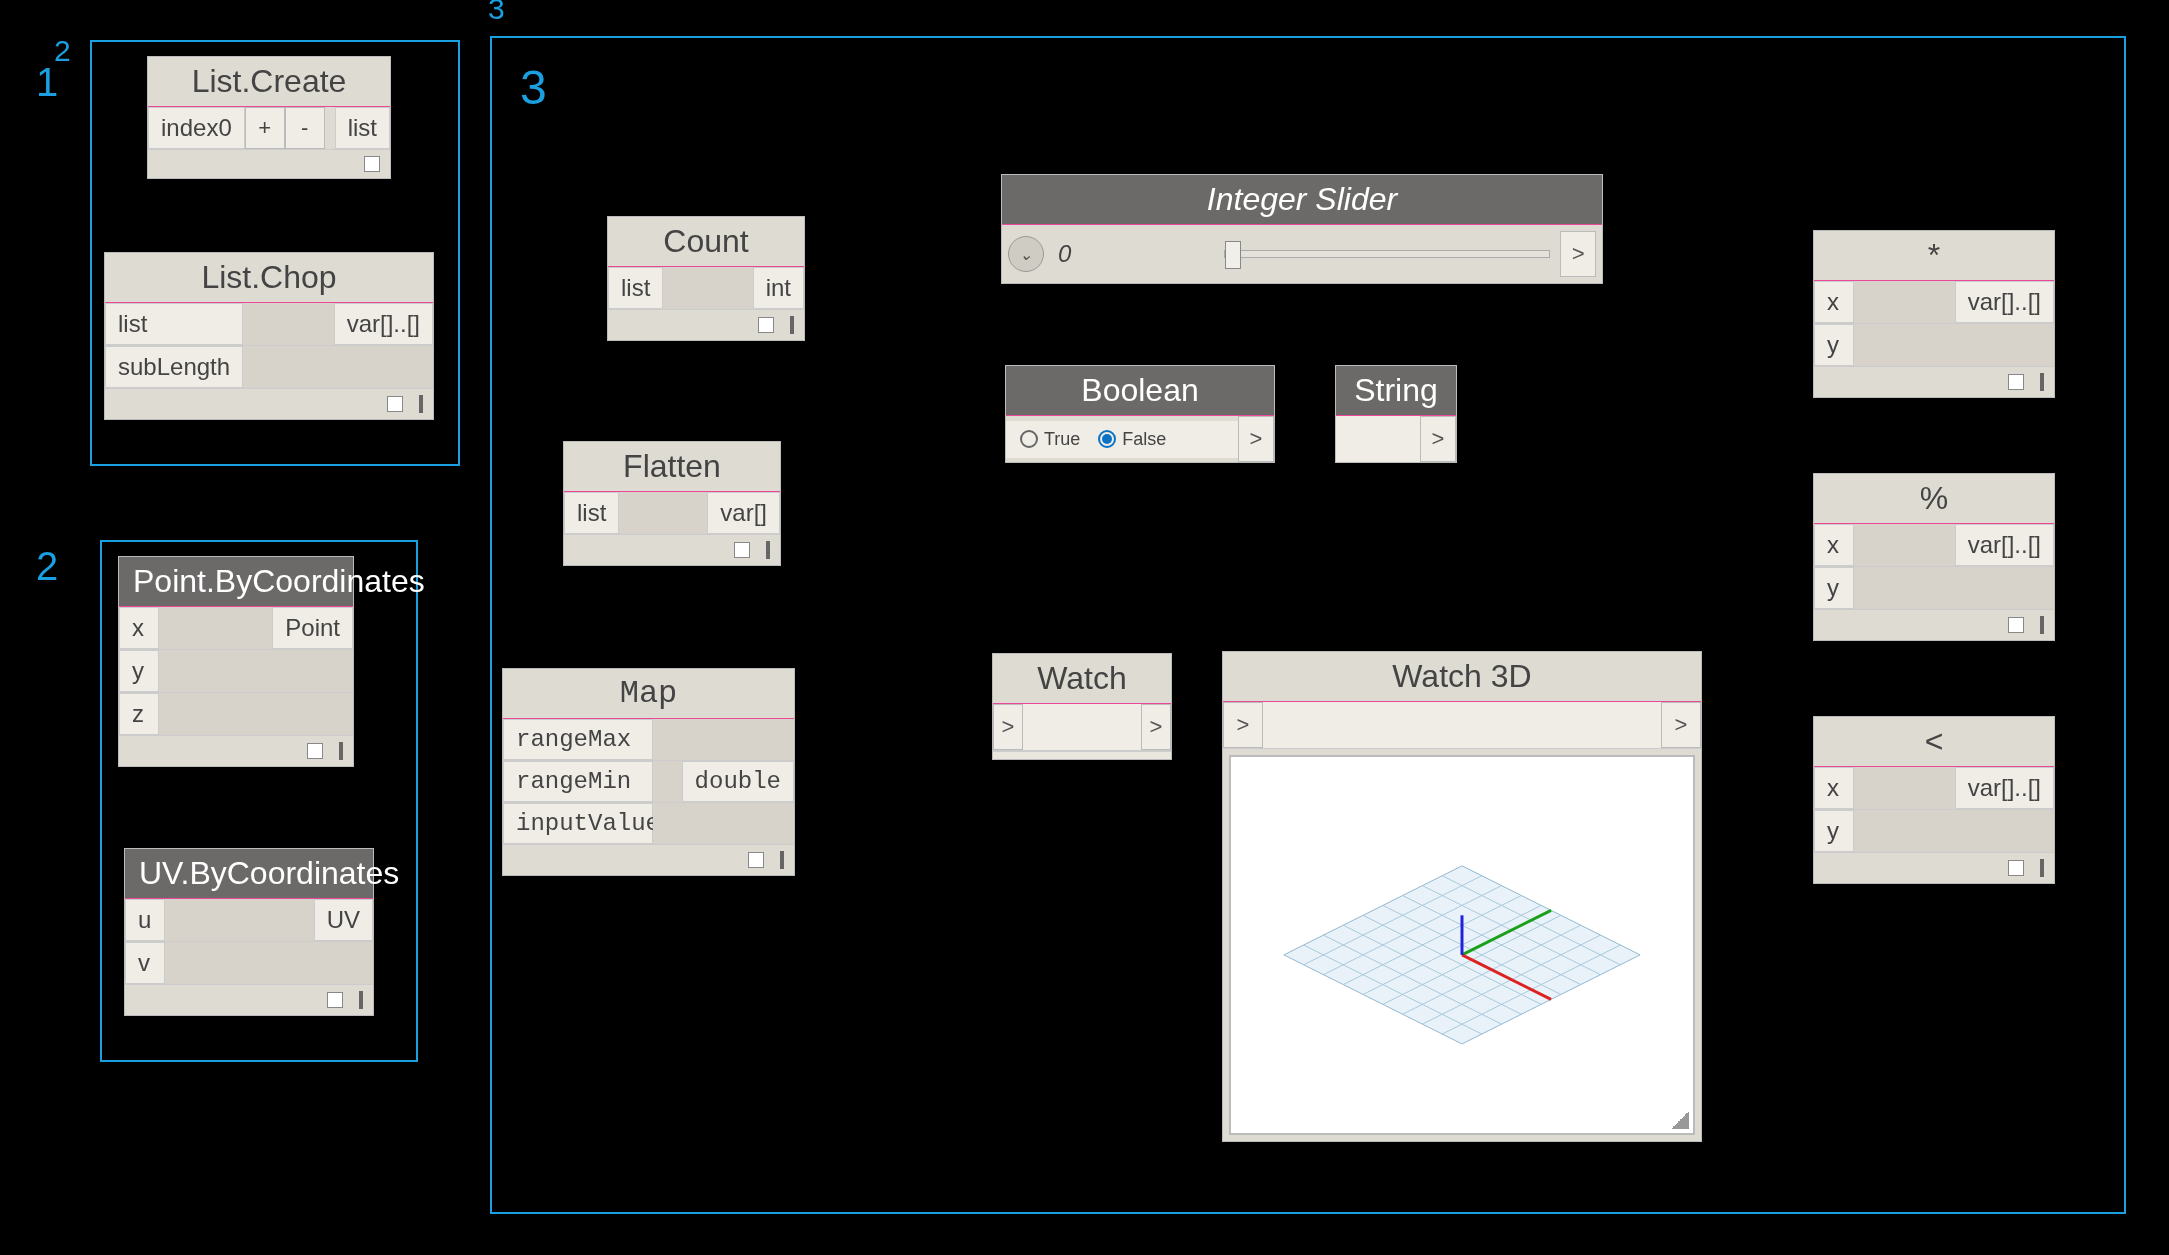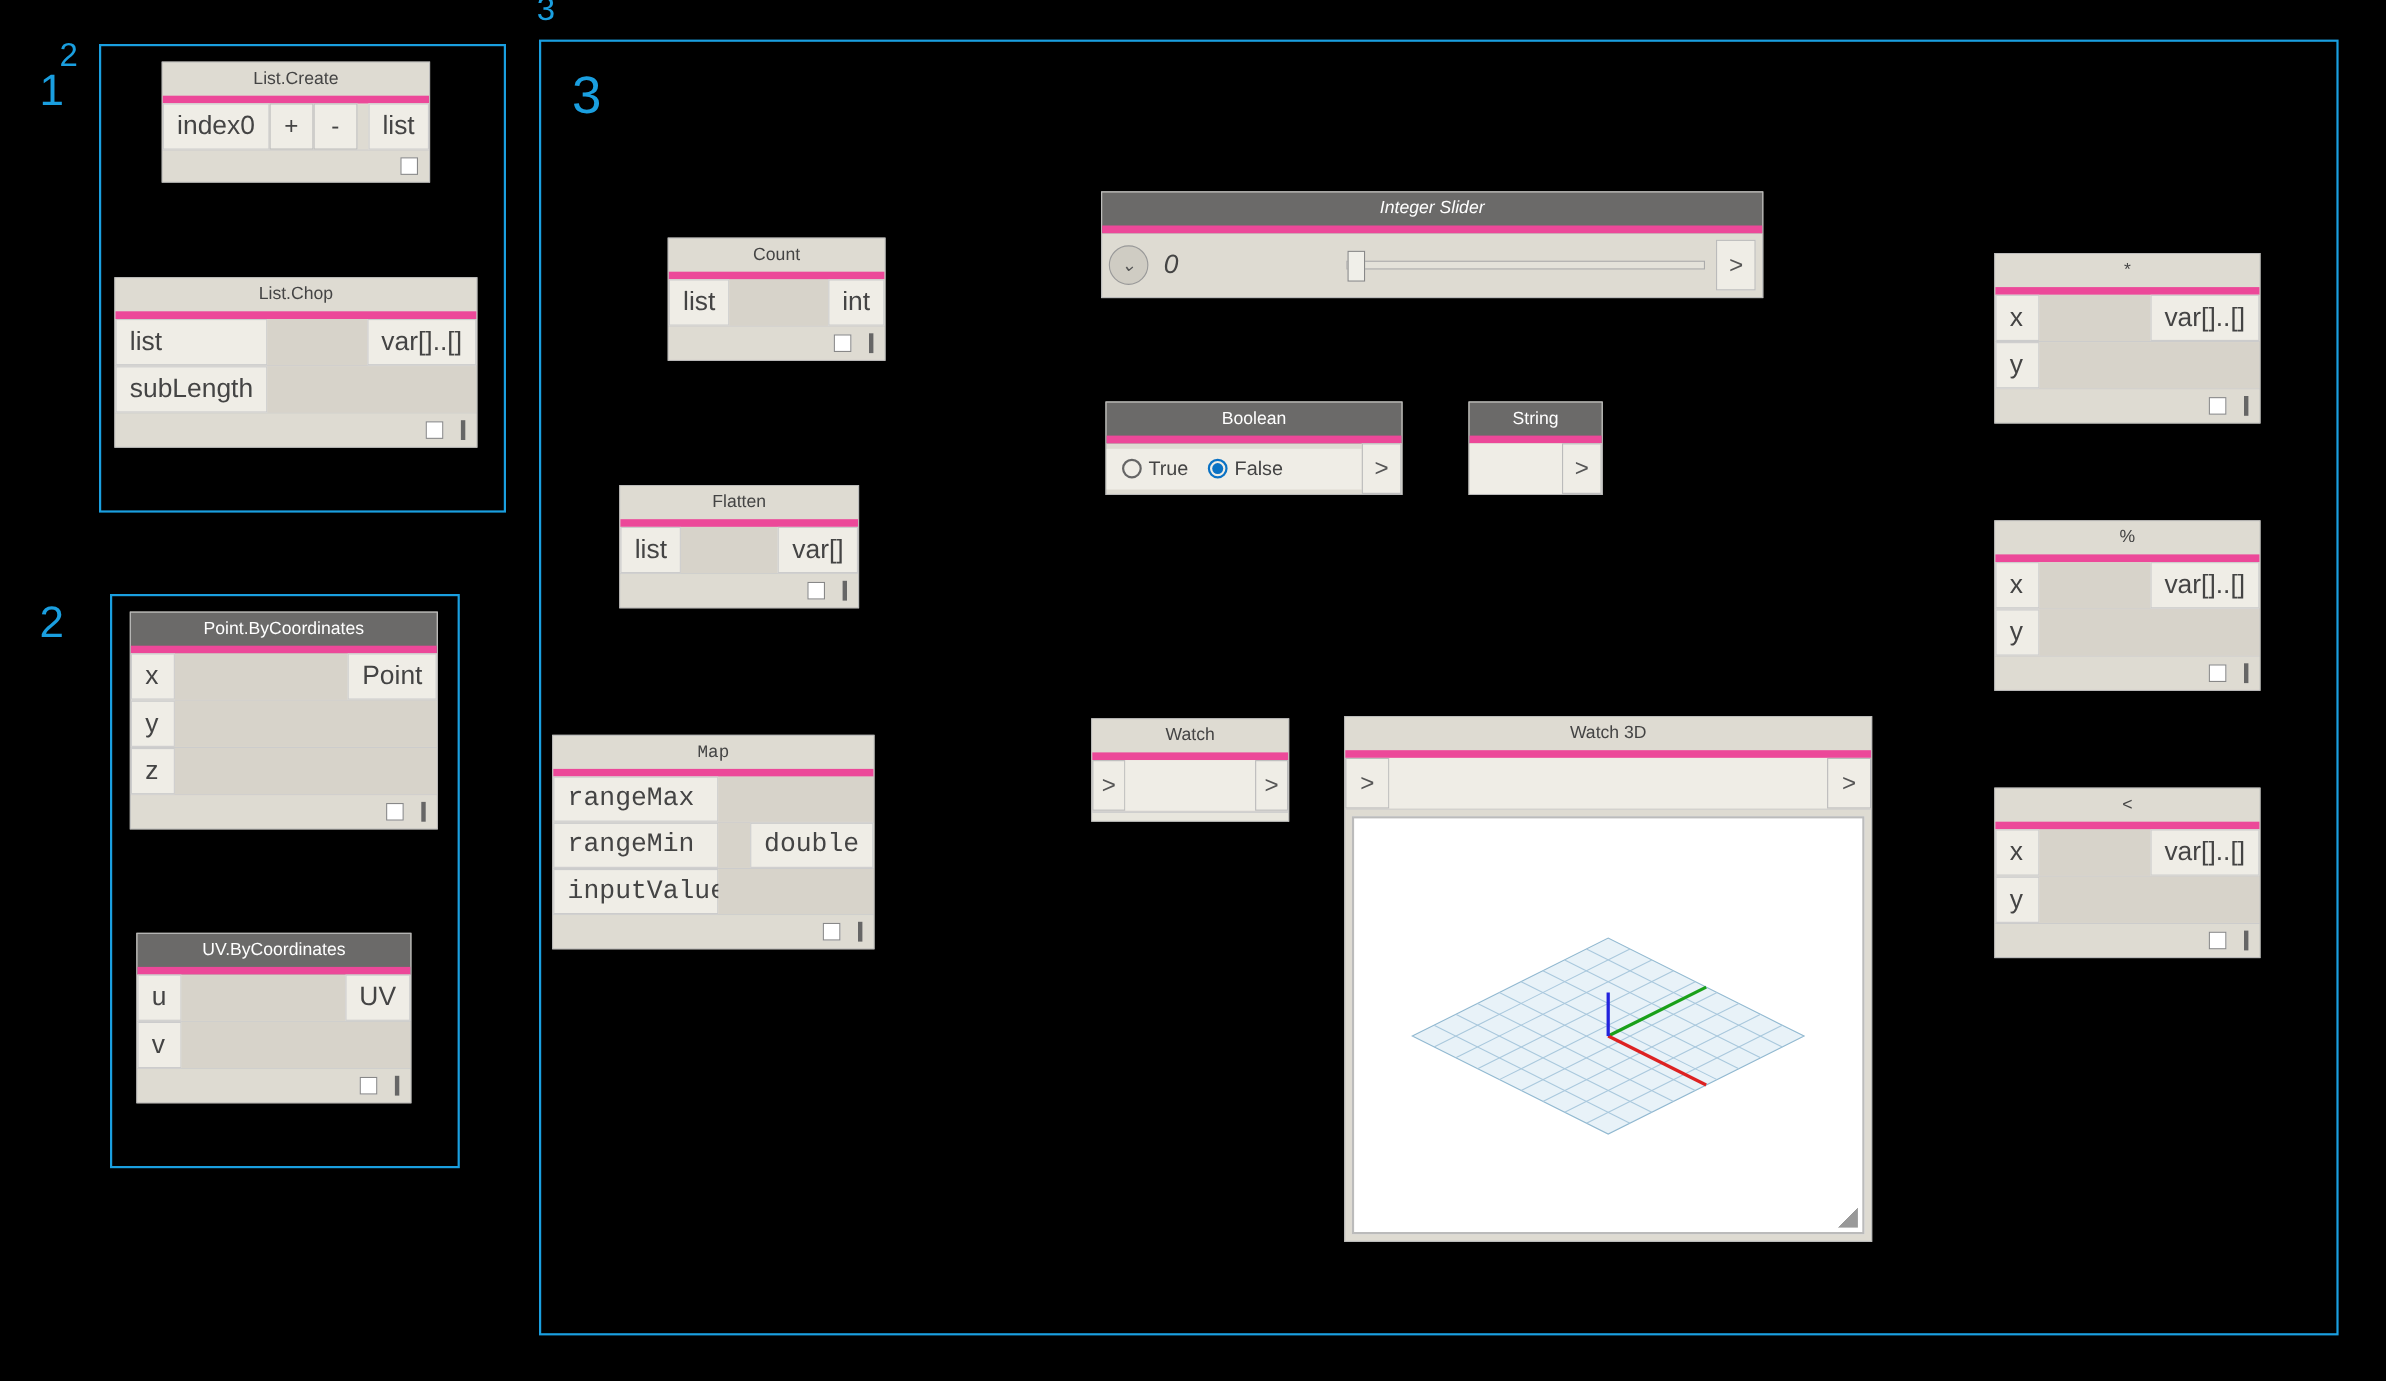--- a/index.html
+++ b/index.html
@@ -27,24 +27,24 @@
 
   
   .node {
     position: absolute;
     background: #dedbd2;
     border: 1px solid #bbb;
   }
   .node .title {
     text-align: center;
     padding: 6px 14px;
-    font-size: 16px;
+    font-size: 32px;
     color: #444;
     background: #dedbd2;
-    border-bottom: 7px solid #ec4899;
+    border-bottom: 1px solid #ec4899;
   }
   .node.dark .title {
     background: #6b6a69;
     color: #fff;
   }
   .node .row {
     display: flex;
     border-bottom: 1px solid #ccc;
   }
   .node .row:last-of-type { border-bottom: none; }
@@ -196,21 +196,21 @@
   <div class="row">
     <div class="port in" style="width:138px;">subLength</div>
     <div class="spacer"></div>
   </div>
   <div class="footer">
     <span class="checkbox"></span>
     <span class="lace-icon"></span>
   </div>
 </div>
 
-<div class="node dark" style="left:118px; top:556px; width:280px;">
+<div class="node dark" style="left:118px; top:556px; width:236px;">
   <div class="title">Point.ByCoordinates</div>
   <div class="row">
     <div class="port in" style="width:40px;">x</div>
     <div class="spacer"></div>
     <div class="port out">Point</div>
   </div>
   <div class="row">
     <div class="port in" style="width:40px;">y</div>
     <div class="spacer"></div>
   </div>

